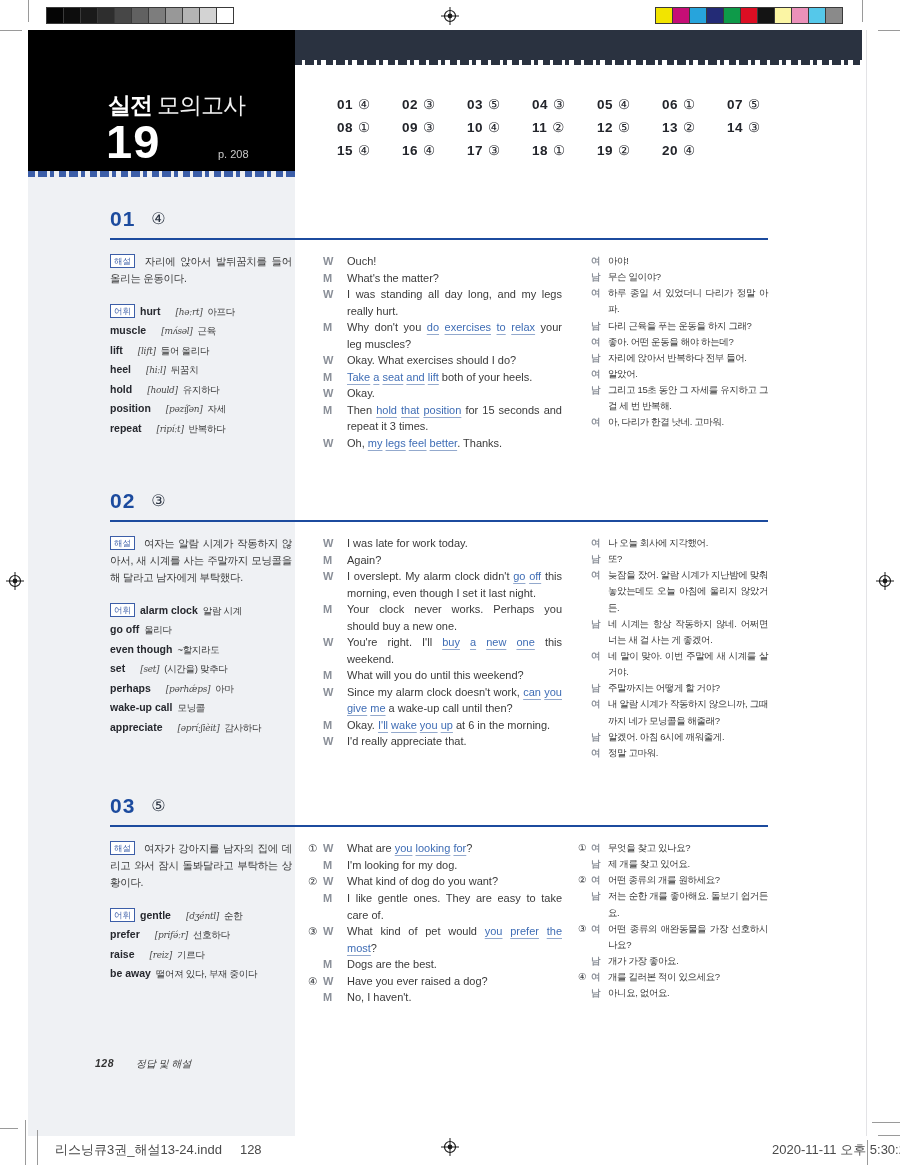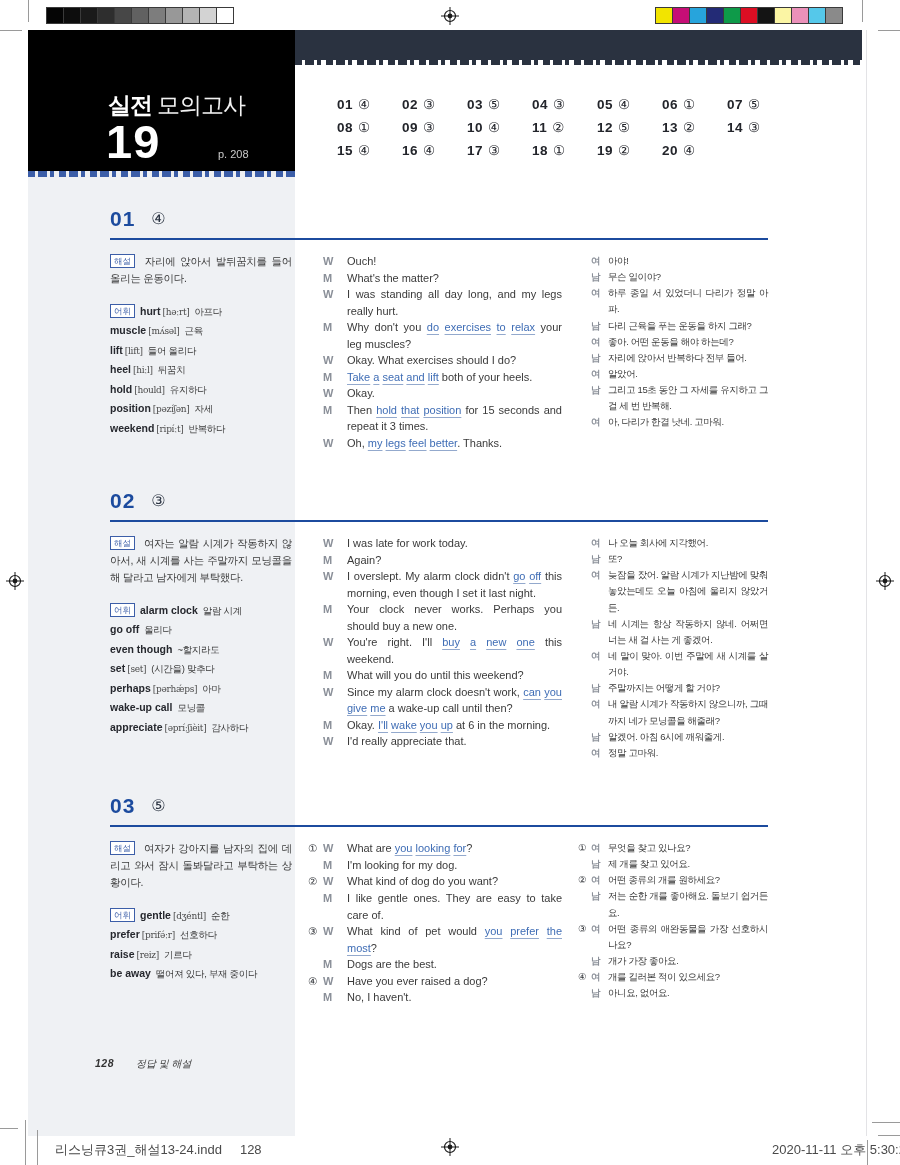--- a/index.html
+++ b/index.html
@@ -55,21 +55,21 @@
   .sec-body { display:flex; margin-top:13px; align-items:flex-start; }
 
   .col-left { width:182px; flex:none; font-size:10.5px; line-height:1.62; color:#3a3a3a;
               word-break:break-all; letter-spacing:-0.3px; }
   .expl { margin:0 0 15px 0; text-align:justify; }
   .tag  { display:inline-block; border:1px solid #3c5ea8; color:#3c5ea8; background:#fff;
           font-size:8.5px; line-height:1.45; padding:0 3px; border-radius:0; margin-right:5px;
           vertical-align:1px; letter-spacing:0; }
   .vocab-line { line-height:1.85; white-space:normal; }
   .v-word { font-weight:bold; color:#26282e; font-size:10.5px; letter-spacing:0; }
-  .v-pron { font-family:"DejaVu Serif", serif; font-size:9px; color:#4a4a4a; margin-left:2px; }
+  .v-pron { font-family:"DejaVu Serif", serif; font-size:9px; color:#4a4a4a; margin-left:15px;font-style:italic; }
   .v-mean { margin-left:5px; font-size:9.5px; color:#3a3a3a; }
 
   .col-mid { width:254px; flex:none; margin-left:16px; font-size:11px; line-height:1.5; color:#3a3a3a; }
   .dlg-line { display:flex; }
   .dlg-num  { width:15px; flex:none; color:#2f3237; font-size:10.5px; padding-top:1px; }
   .dlg-spk  { width:24px; flex:none; font-weight:bold; color:#8a8f98; }
   .dlg-text { flex:1; text-align:justify; }
   .uw { color:#3f6db5; text-decoration:underline; text-decoration-color:#93a9cd; text-underline-offset:2.5px; }
 
   .col-right { width:190px; flex:none; margin-left:16px; font-size:9.5px; line-height:1.7;
@@ -210,21 +210,21 @@
         <div class="sec-body">
           <div class="col-left">
             <p class="expl"><span class="tag">해설</span> 자리에 앉아서 발뒤꿈치를 들어 올리는 운동이다.</p>
             <div class="vocab">
               <div class="vocab-line"><span class="tag">어휘</span><span class="v-word">hurt</span><span class="v-pron">[həːrt]</span><span class="v-mean">아프다</span></div>
               <div class="vocab-line"><span class="v-word">muscle</span><span class="v-pron">[mʌ́səl]</span><span class="v-mean">근육</span></div>
               <div class="vocab-line"><span class="v-word">lift</span><span class="v-pron">[lift]</span><span class="v-mean">들어 올리다</span></div>
               <div class="vocab-line"><span class="v-word">heel</span><span class="v-pron">[hiːl]</span><span class="v-mean">뒤꿈치</span></div>
               <div class="vocab-line"><span class="v-word">hold</span><span class="v-pron">[hould]</span><span class="v-mean">유지하다</span></div>
               <div class="vocab-line"><span class="v-word">position</span><span class="v-pron">[pəzíʃən]</span><span class="v-mean">자세</span></div>
-              <div class="vocab-line"><span class="v-word">weekend</span><span class="v-pron">[ripíːt]</span><span class="v-mean">반복하다</span></div>
+              <div class="vocab-line"><span class="v-word">repeat</span><span class="v-pron">[ripíːt]</span><span class="v-mean">반복하다</span></div>
             </div>
           </div>
           <div class="col-mid">
             <div class="dlg-line">
               <span class="dlg-num"></span>
               <span class="dlg-spk">W</span>
               <div class="dlg-text">Ouch!</div>
             </div>
             <div class="dlg-line">
               <span class="dlg-num"></span>

